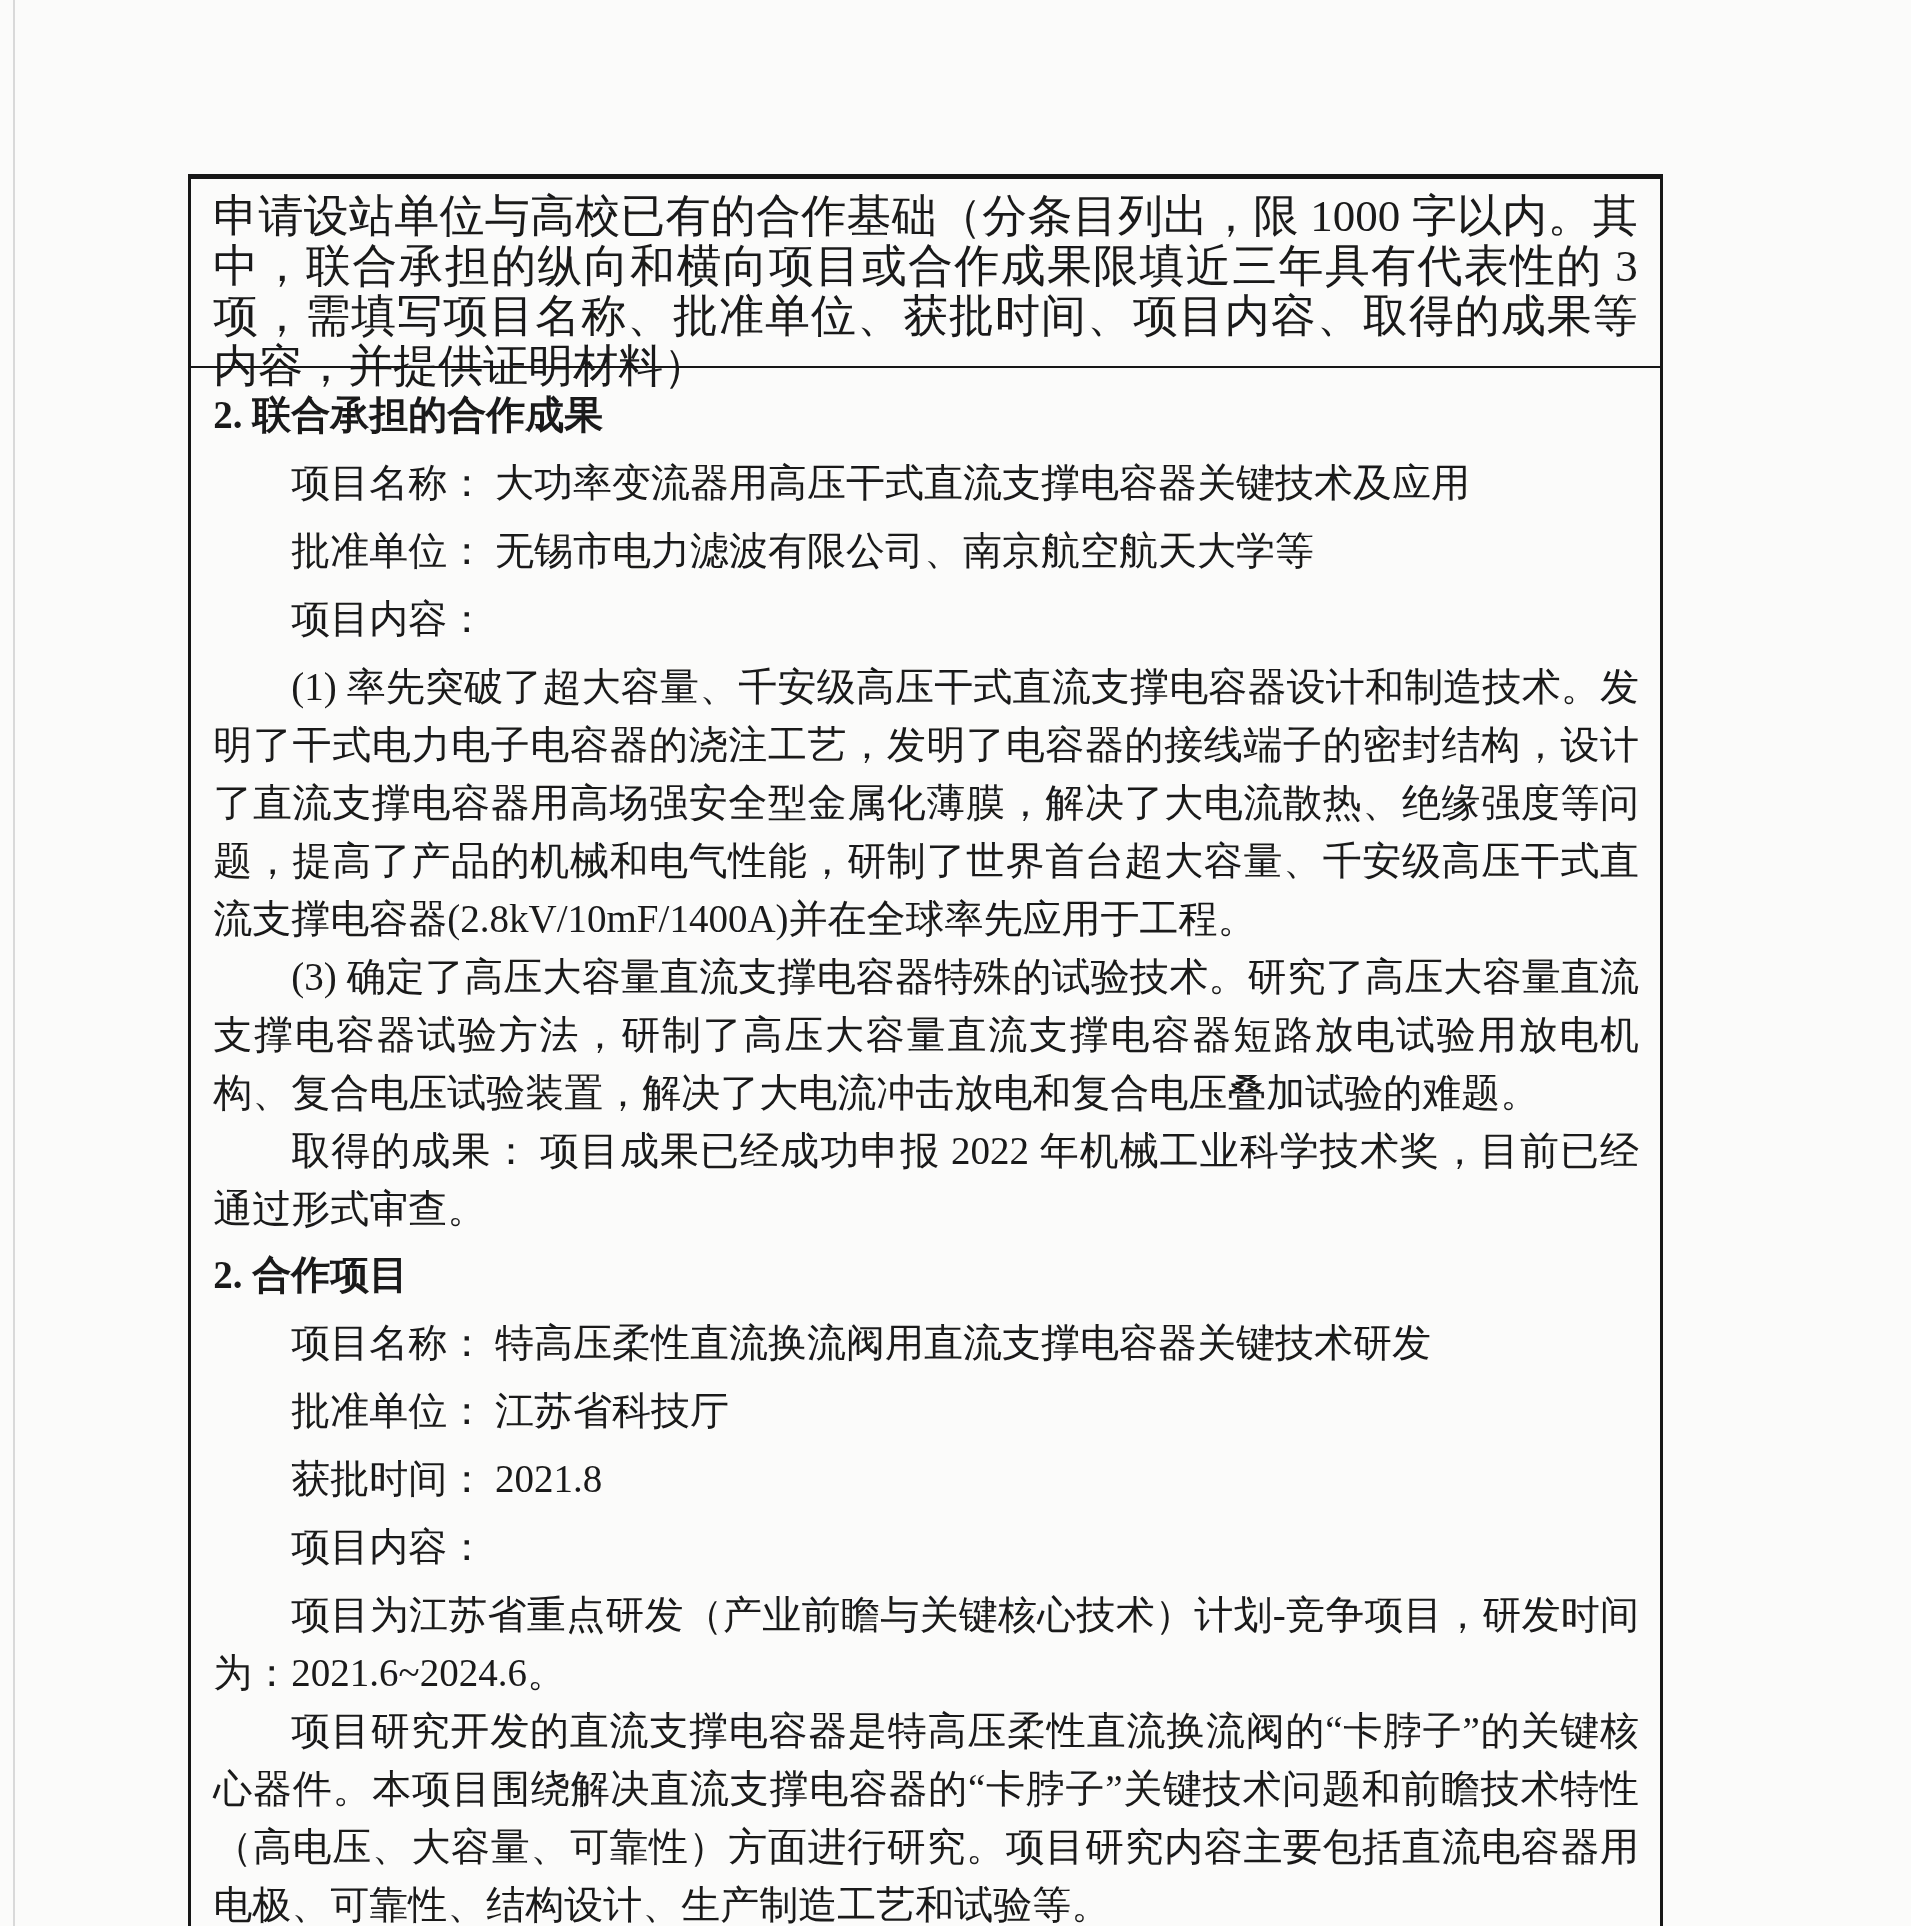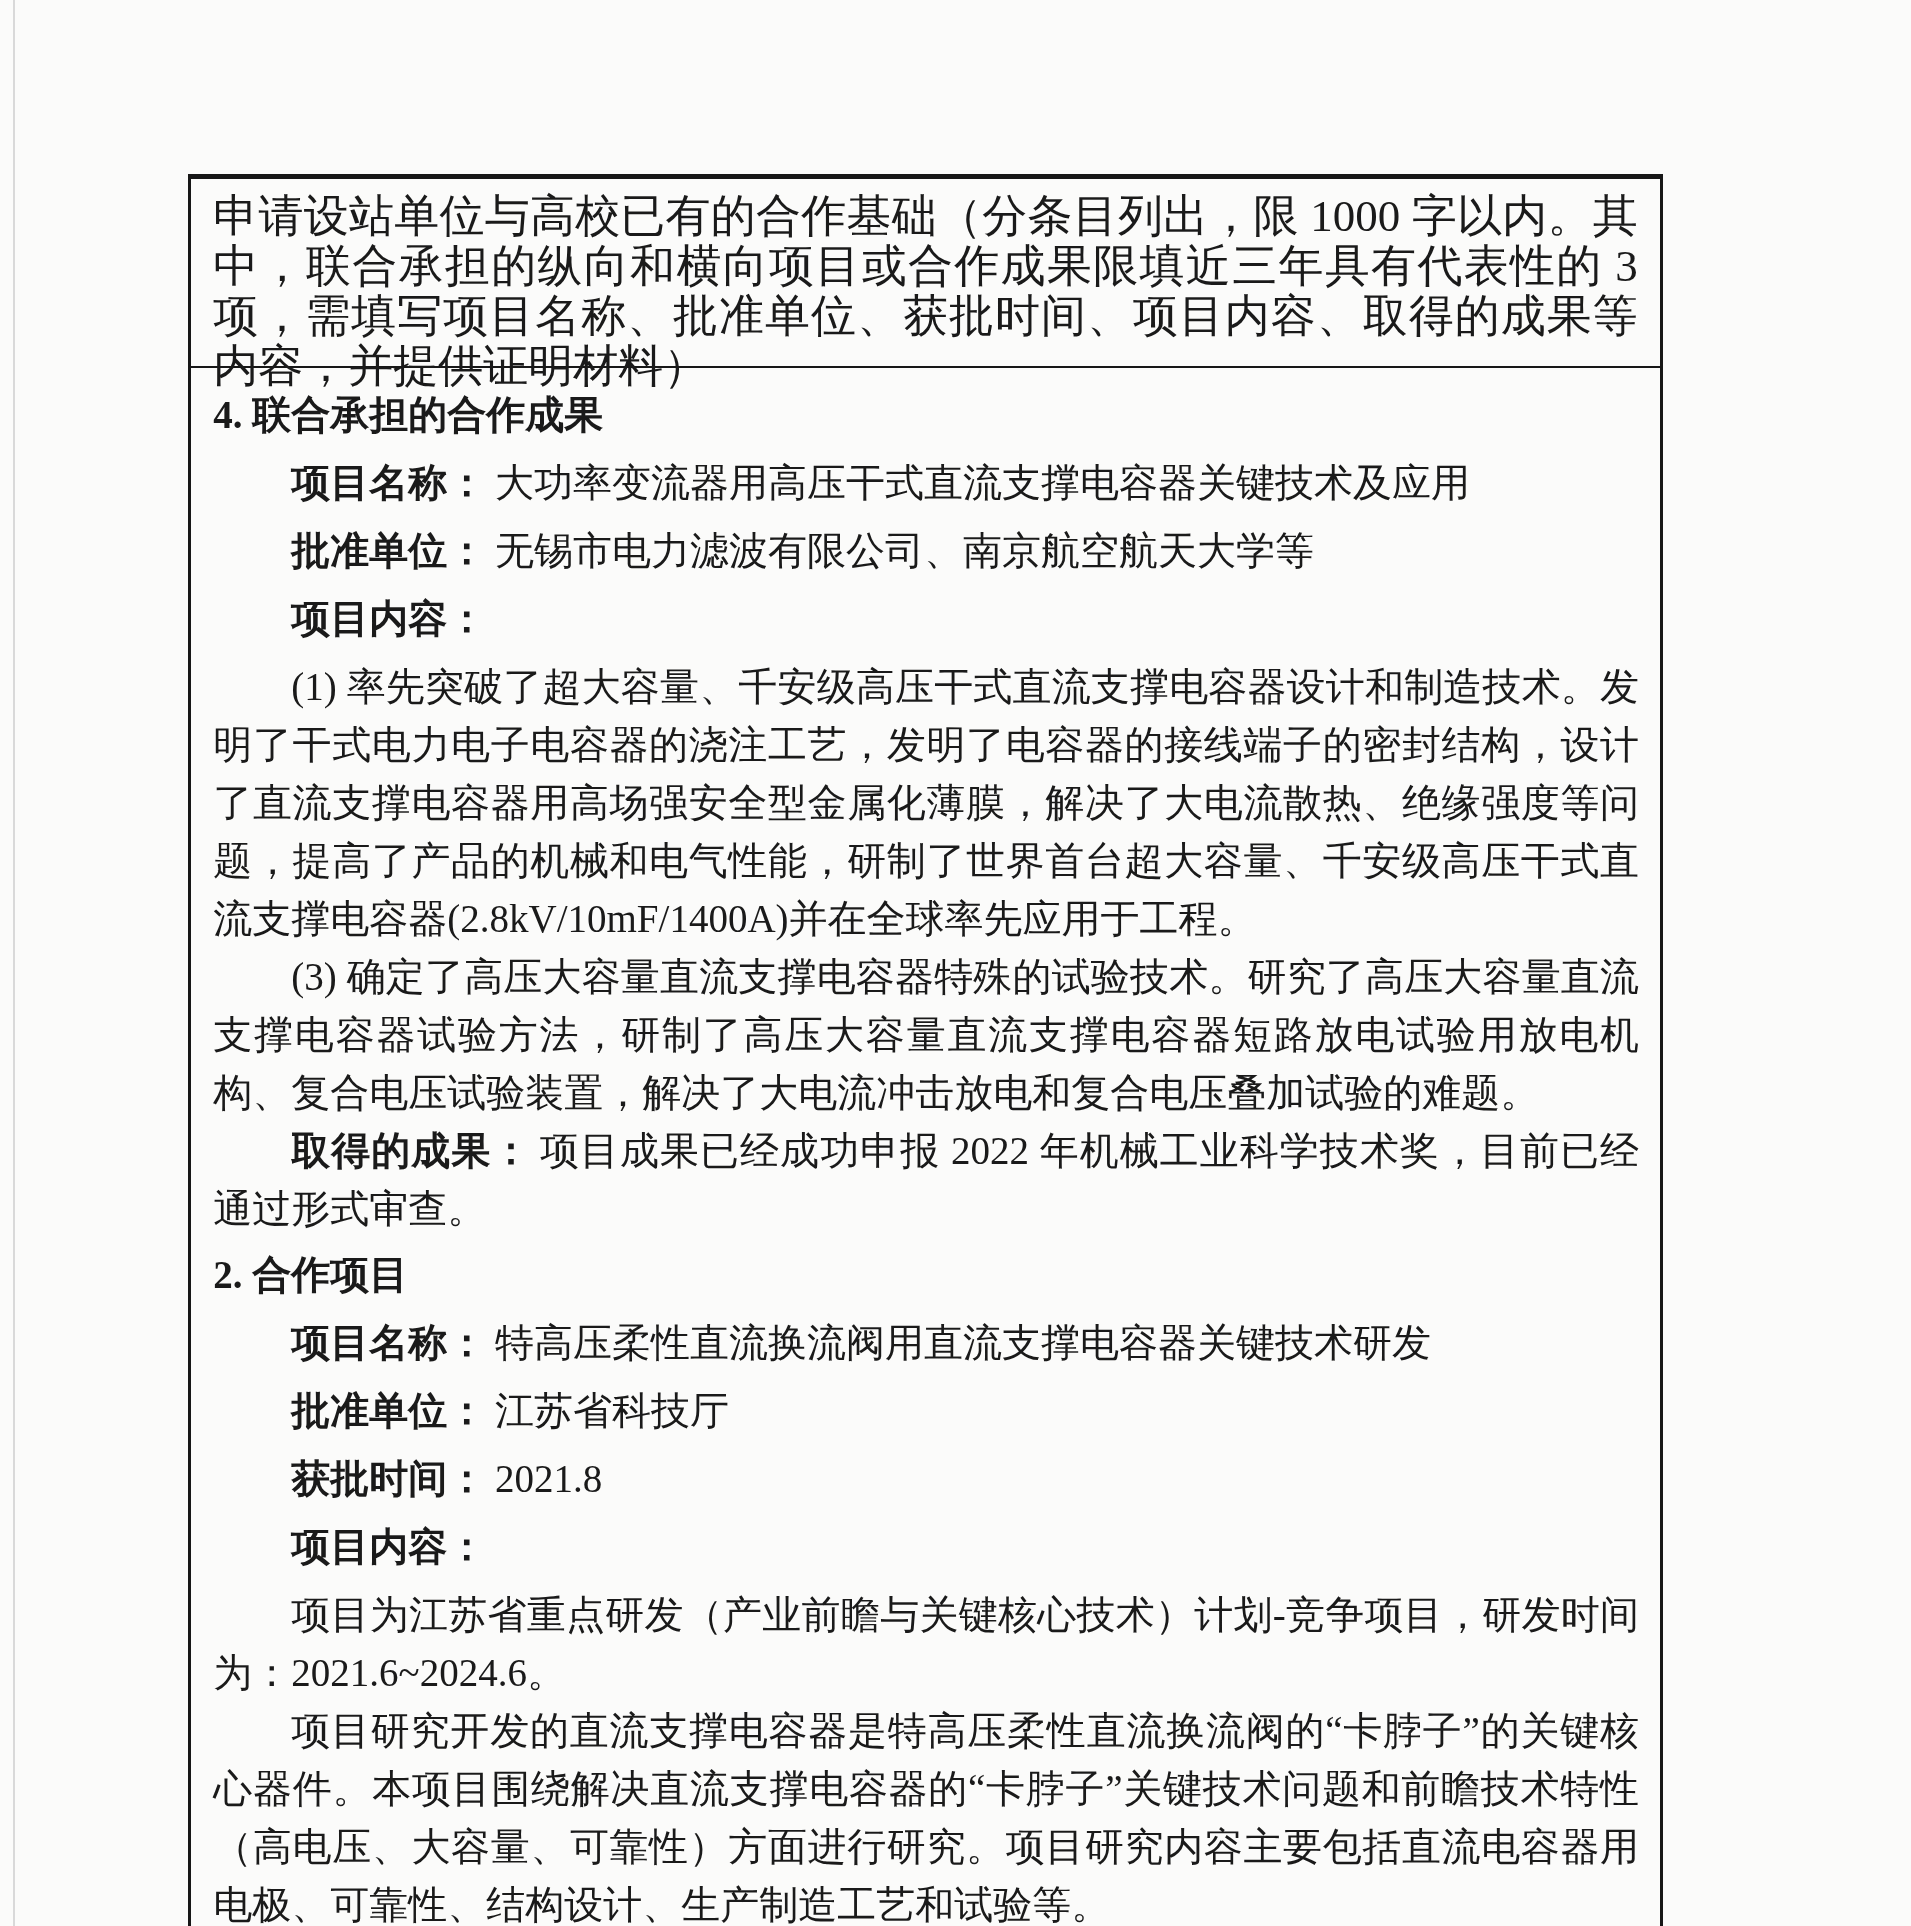--- a/index.html
+++ b/index.html
@@ -57,21 +57,21 @@
     font-size: 39px;
     font-weight: 700;
     line-height: 58px;
   }
   .field {
     margin: 10px 0;
     text-indent: 2em;
     line-height: 58px;
   }
   .field .lbl, .result .lbl {
-    font-weight: 700;
+    font-weight: 400;
   }
   .field .val, .result .val {
     margin-left: 0.22em;
   }
   .para {
     margin: 0;
     text-indent: 2em;
     line-height: 58px;
   }
   .result {
@@ -88,21 +88,21 @@
   <div class="edge-line"></div>
 
   <div class="doc-table">
 
     <div class="row-intro">
       <span>申请设站单位与高校已有的合作基础（分条目列出，限 1000 字以内。其中，联合承担的纵向和横向项目或合作成果限填近三年具有代表性的 3 项，需填写项目名称、批准单位、获批时间、项目内容、取得的成果等内容，并提供证明材料）</span>
     </div>
 
     <div class="row-body">
 
-      <p class="sec-heading">4. 联合承担的合作成果</p>
+      <p class="sec-heading">2. 联合承担的合作成果</p>
 
       <p class="field">
         <span class="lbl">项目名称：</span><span class="val">大功率变流器用高压干式直流支撑电容器关键技术及应用</span>
       </p>
       <p class="field">
         <span class="lbl">批准单位：</span><span class="val">无锡市电力滤波有限公司、南京航空航天大学等</span>
       </p>
       <p class="field">
         <span class="lbl">项目内容：</span><span class="val"></span>
       </p>

